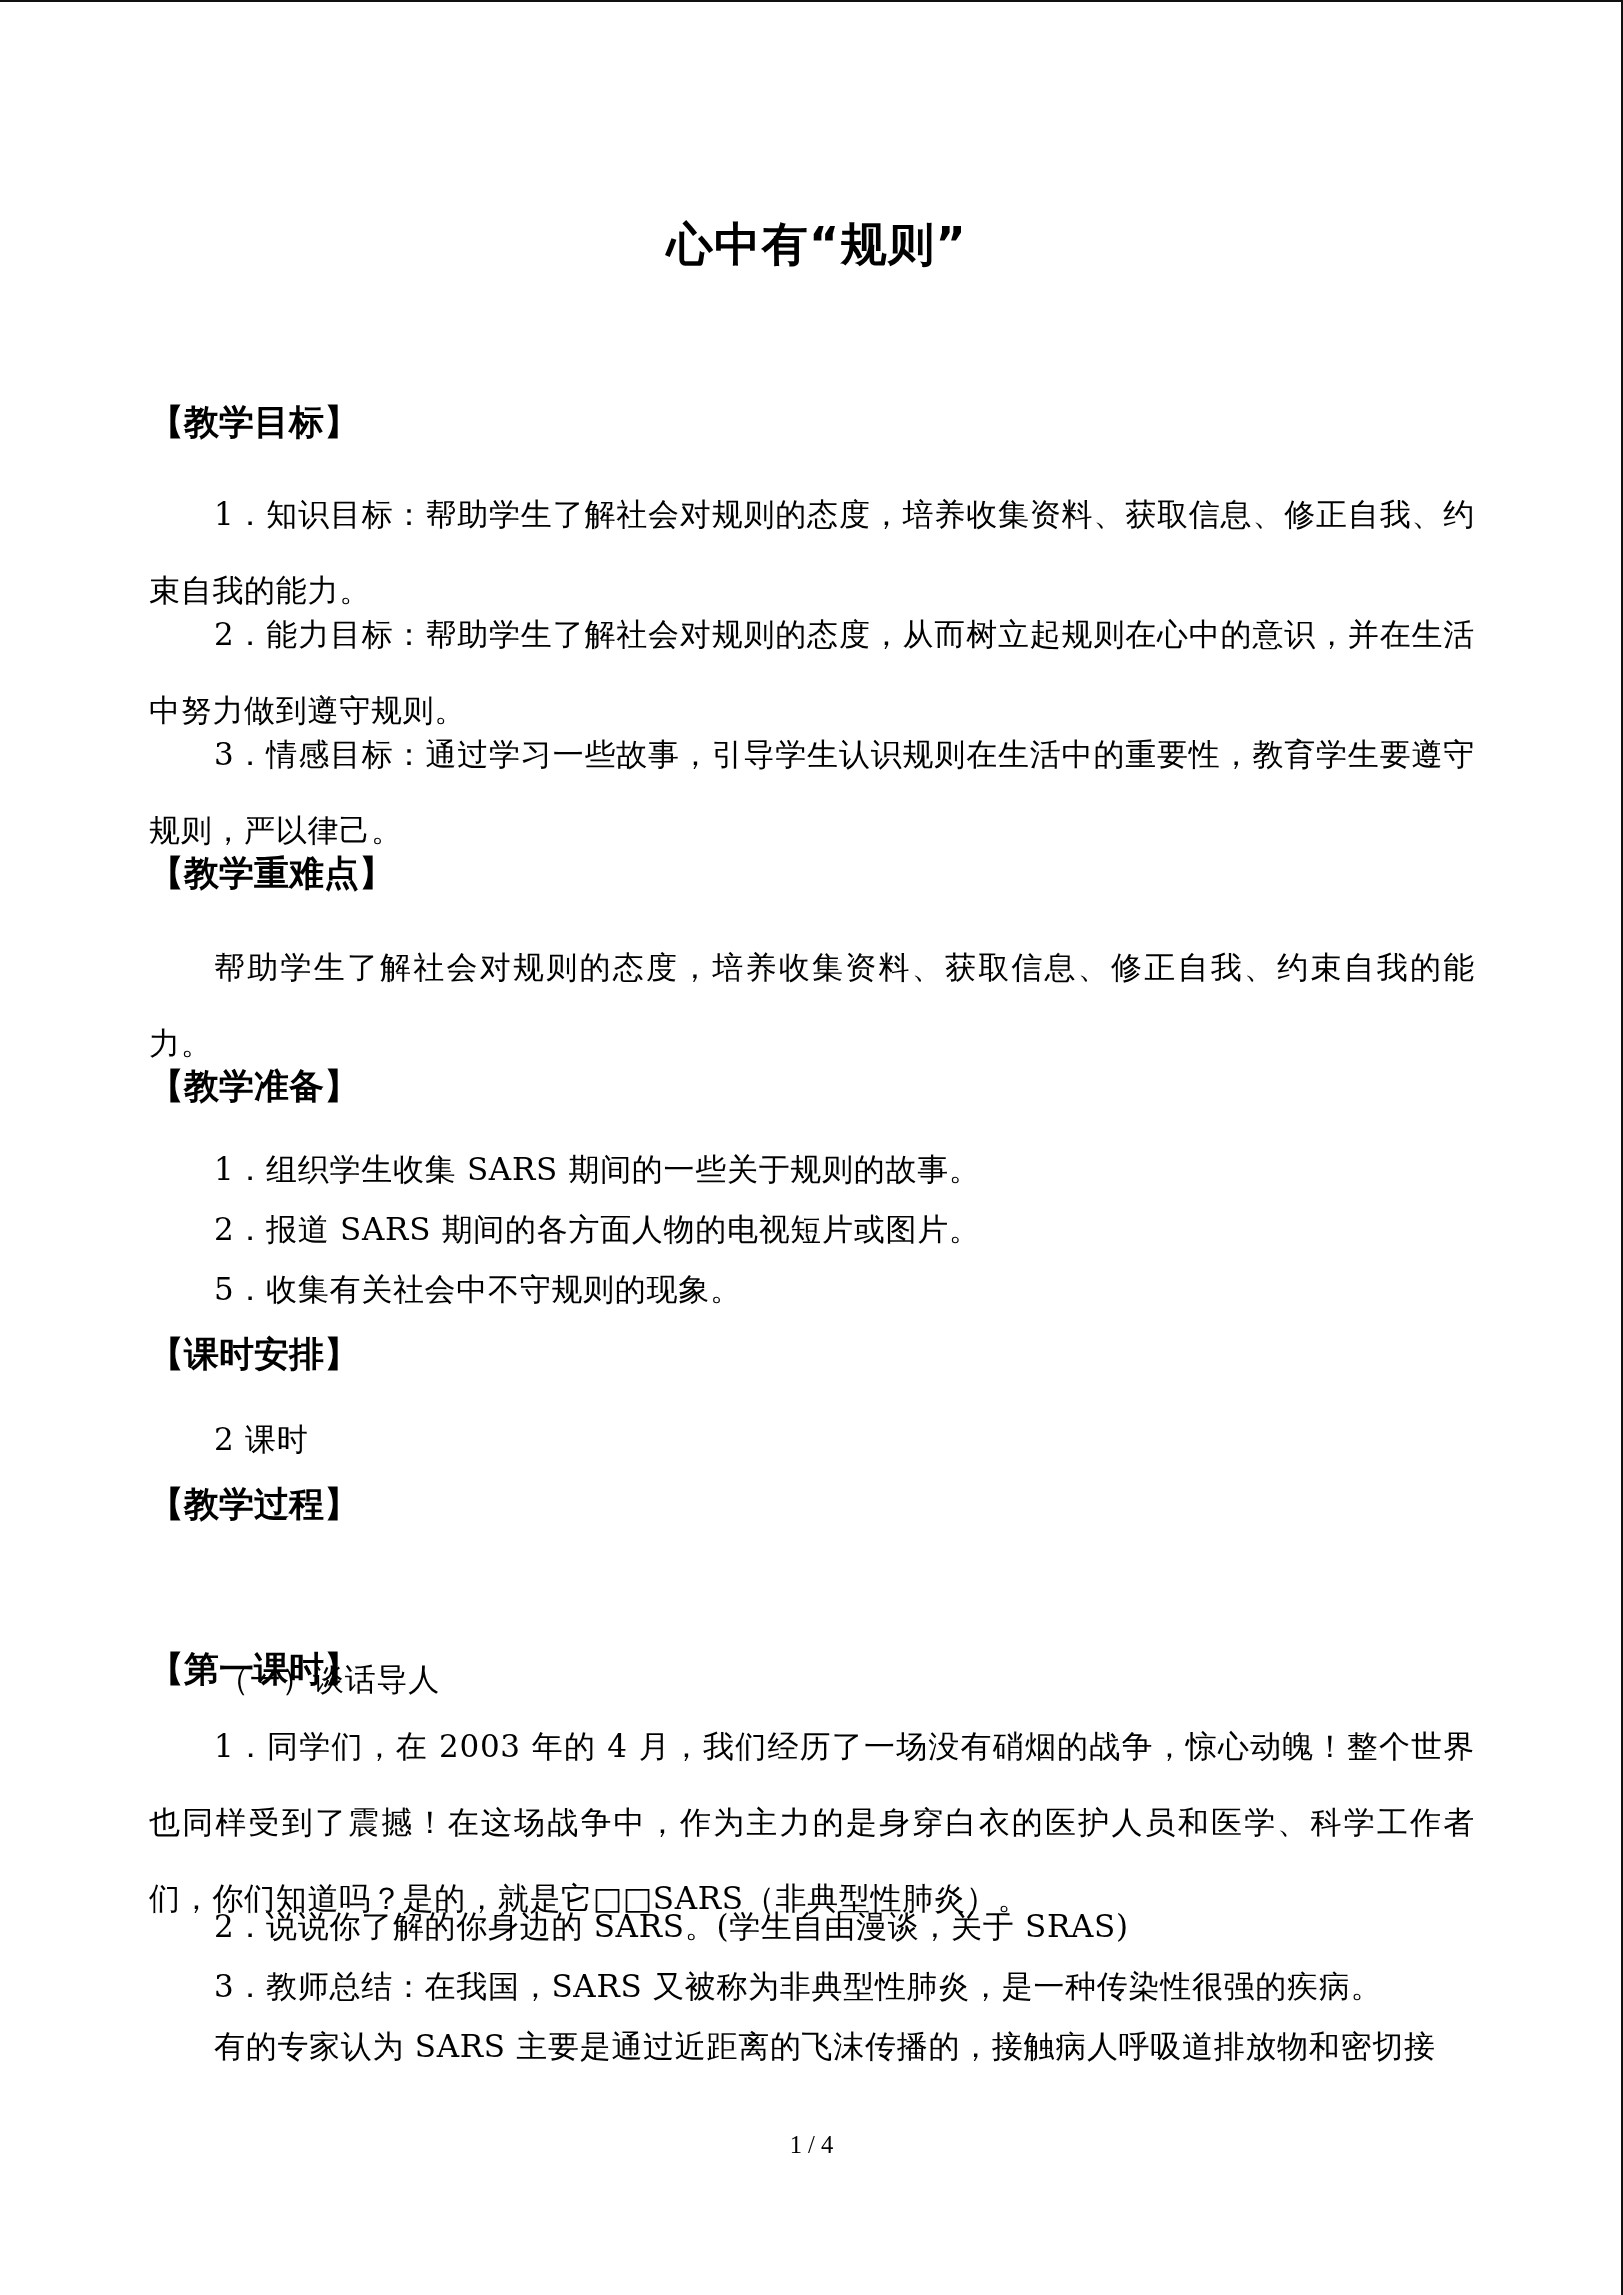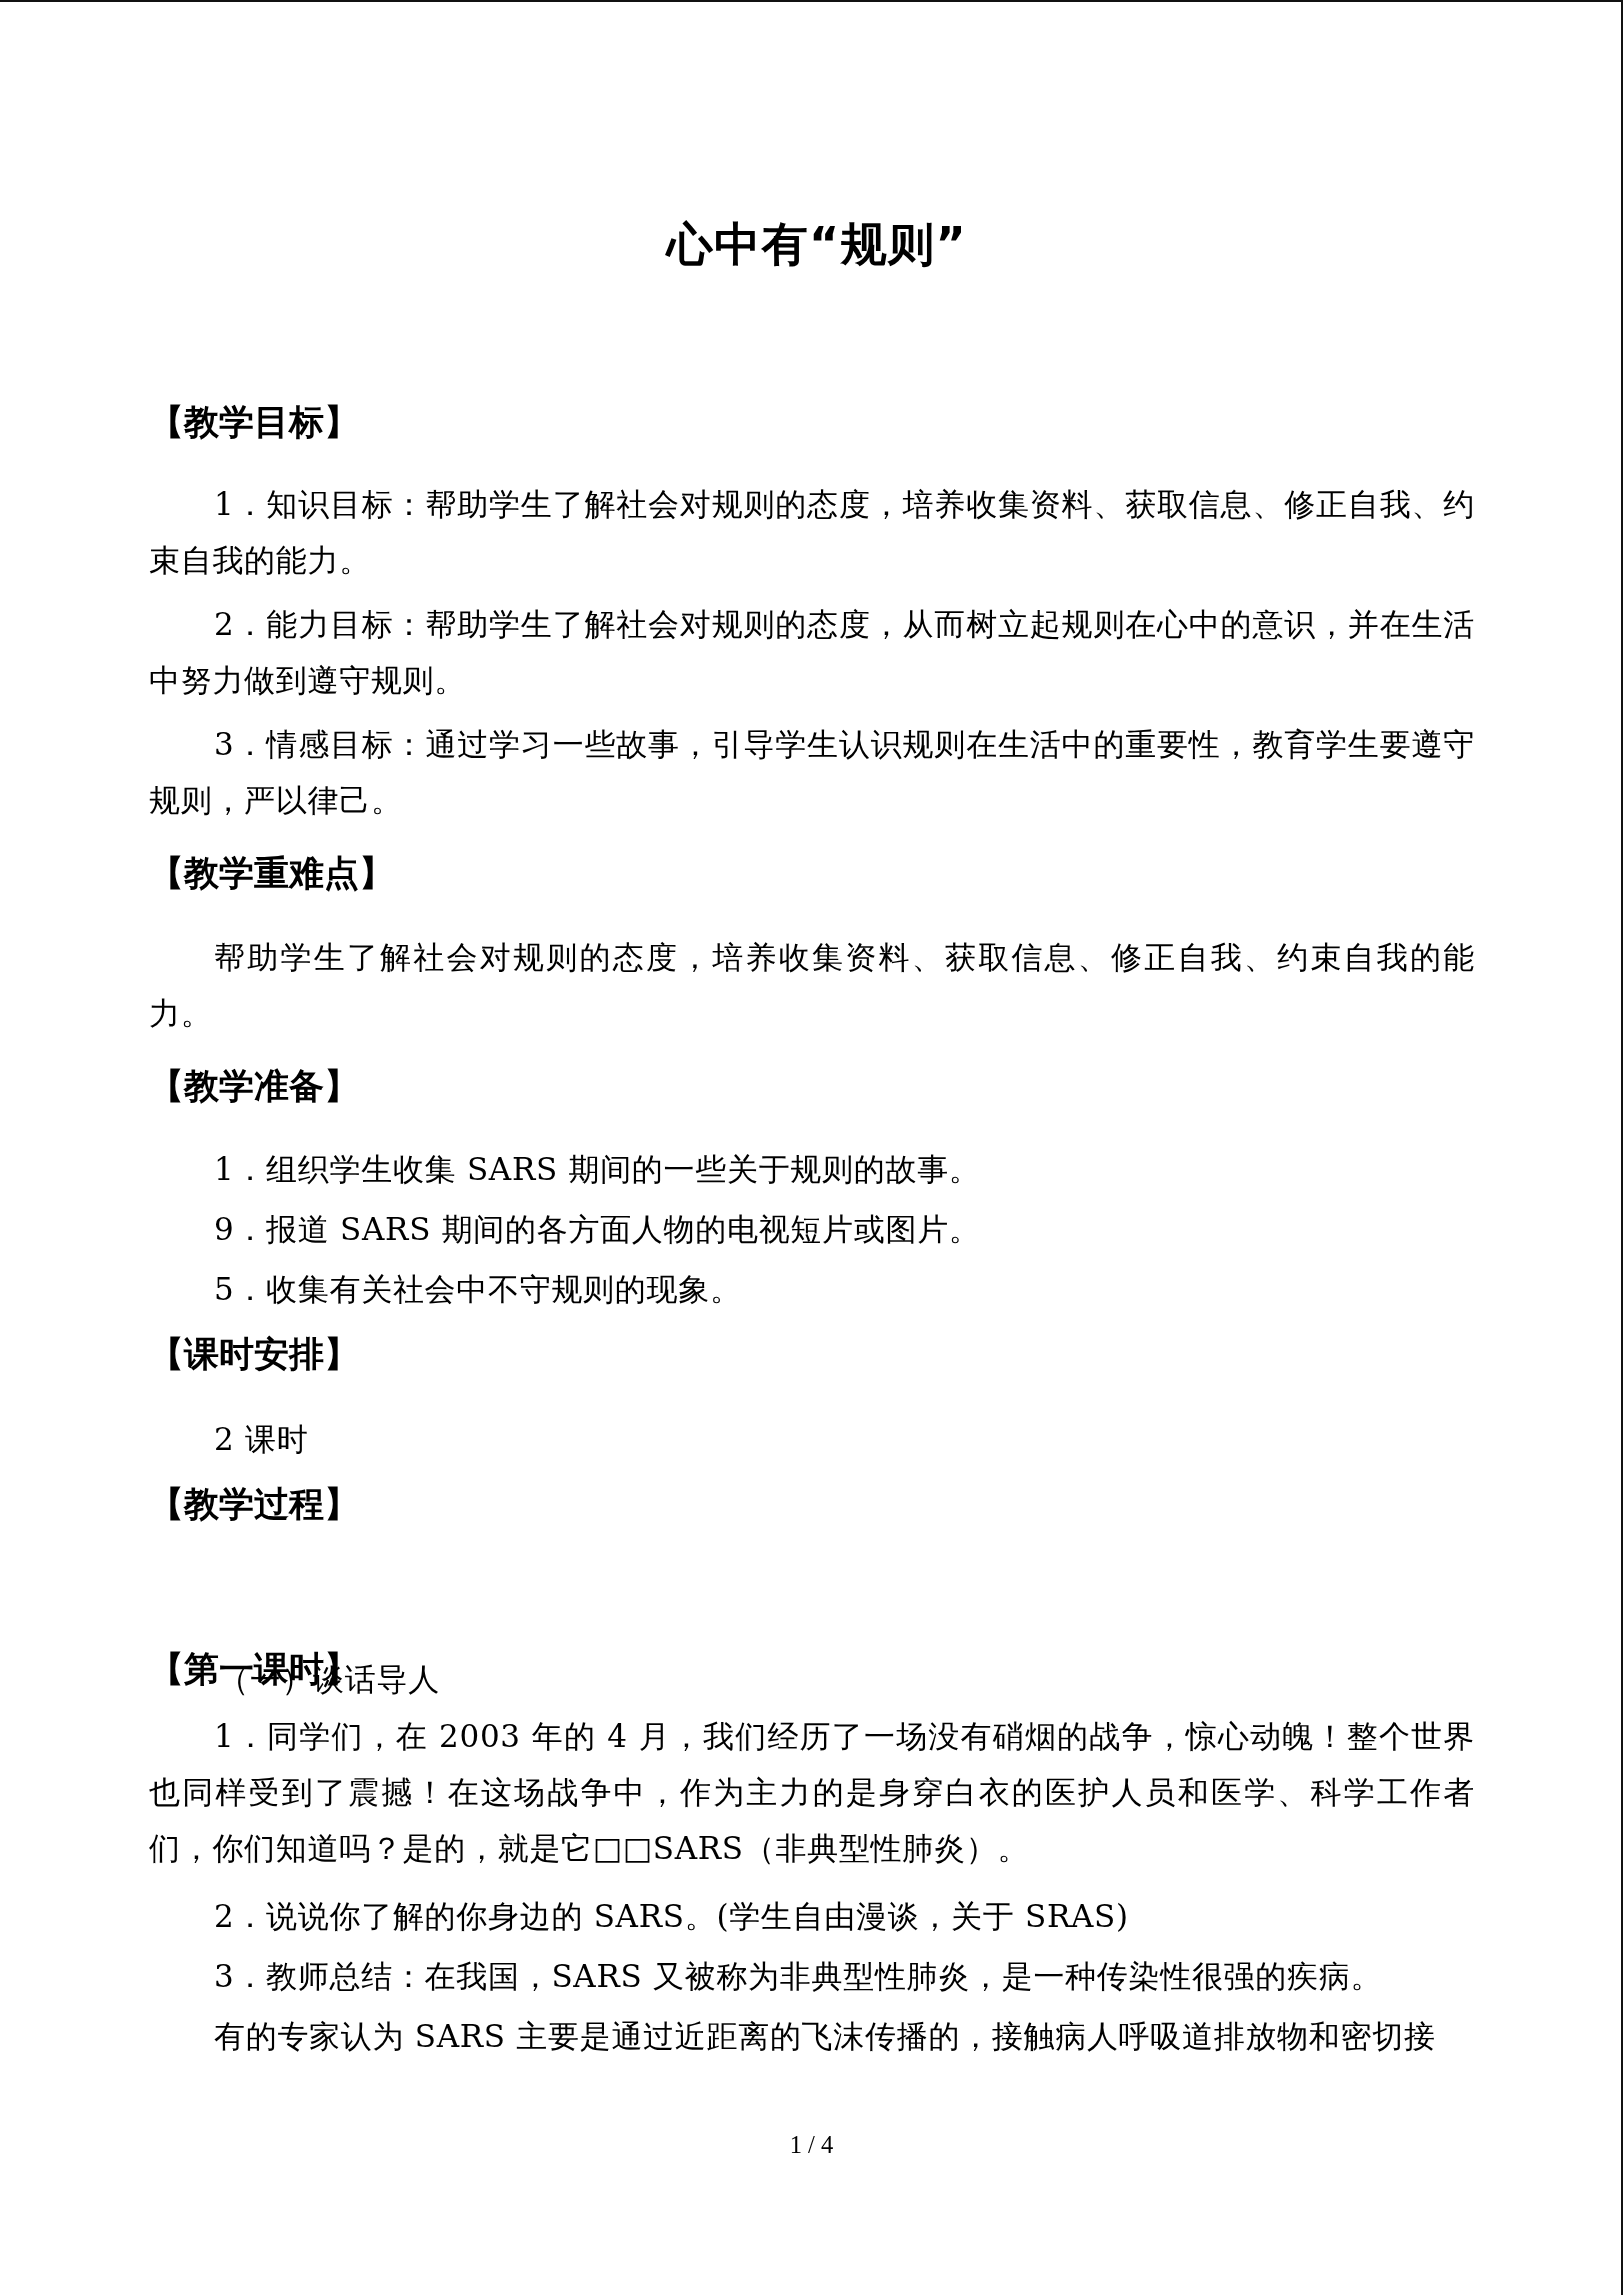--- a/index.html
+++ b/index.html
@@ -42,21 +42,21 @@
       font-weight: bold;
       font-family: Liberation Sans, sans-serif;
       line-height: 49px;
       white-space: nowrap;
     }
     .para {
       position: absolute;
       left: 149px;
       width: 1326px;
       font-size: 31px;
-      line-height: 56px;
+      line-height: 76px;
       text-indent: 65px;
       text-align: justify;
       letter-spacing: 0.7px;
     }
     .line {
       position: absolute;
       left: 214px;
       font-size: 31px;
       line-height: 60px;
       white-space: nowrap;
@@ -82,21 +82,21 @@
 <div class="section-heading" style="top:397px;">【教学目标】</div>
 <div class="para" style="top:476px;">1．知识目标：帮助学生了解社会对规则的态度，培养收集资料、获取信息、修正自我、约束自我的能力。</div>
 <div class="para" style="top:596px;">2．能力目标：帮助学生了解社会对规则的态度，从而树立起规则在心中的意识，并在生活中努力做到遵守规则。</div>
 <div class="para" style="top:716px;">3．情感目标：通过学习一些故事，引导学生认识规则在生活中的重要性，教育学生要遵守规则，严以律己。</div>
 
 <div class="section-heading" style="top:848px;">【教学重难点】</div>
 <div class="para" style="top:929px;">帮助学生了解社会对规则的态度，培养收集资料、获取信息、修正自我、约束自我的能力。</div>
 
 <div class="section-heading" style="top:1061px;">【教学准备】</div>
 <div class="line" style="top:1139px;">1．组织学生收集 SARS 期间的一些关于规则的故事。</div>
-<div class="line" style="top:1199px;">9．报道 SARS 期间的各方面人物的电视短片或图片。</div>
+<div class="line" style="top:1199px;">2．报道 SARS 期间的各方面人物的电视短片或图片。</div>
 <div class="line" style="top:1259px;">5．收集有关社会中不守规则的现象。</div>
 
 <div class="section-heading" style="top:1329px;text-align:right;">【课时安排】</div>
 <div class="line" style="top:1409px;text-align:center;">2 课时</div>
 
 <div class="section-heading" style="top:1479px;">【教学过程】</div>
 
 <div class="section-heading" style="top:1644px;">【第一课时】</div>
 <div class="line" style="top:1649px; left:218px;">（一）谈话导人</div>
 <div class="para" style="top:1708px;">1．同学们，在 2003 年的 4 月，我们经历了一场没有硝烟的战争，惊心动魄！整个世界也同样受到了震撼！在这场战争中，作为主力的是身穿白衣的医护人员和医学、科学工作者们，你们知道吗？是的，就是它□□SARS（非典型性肺炎）。</div>

